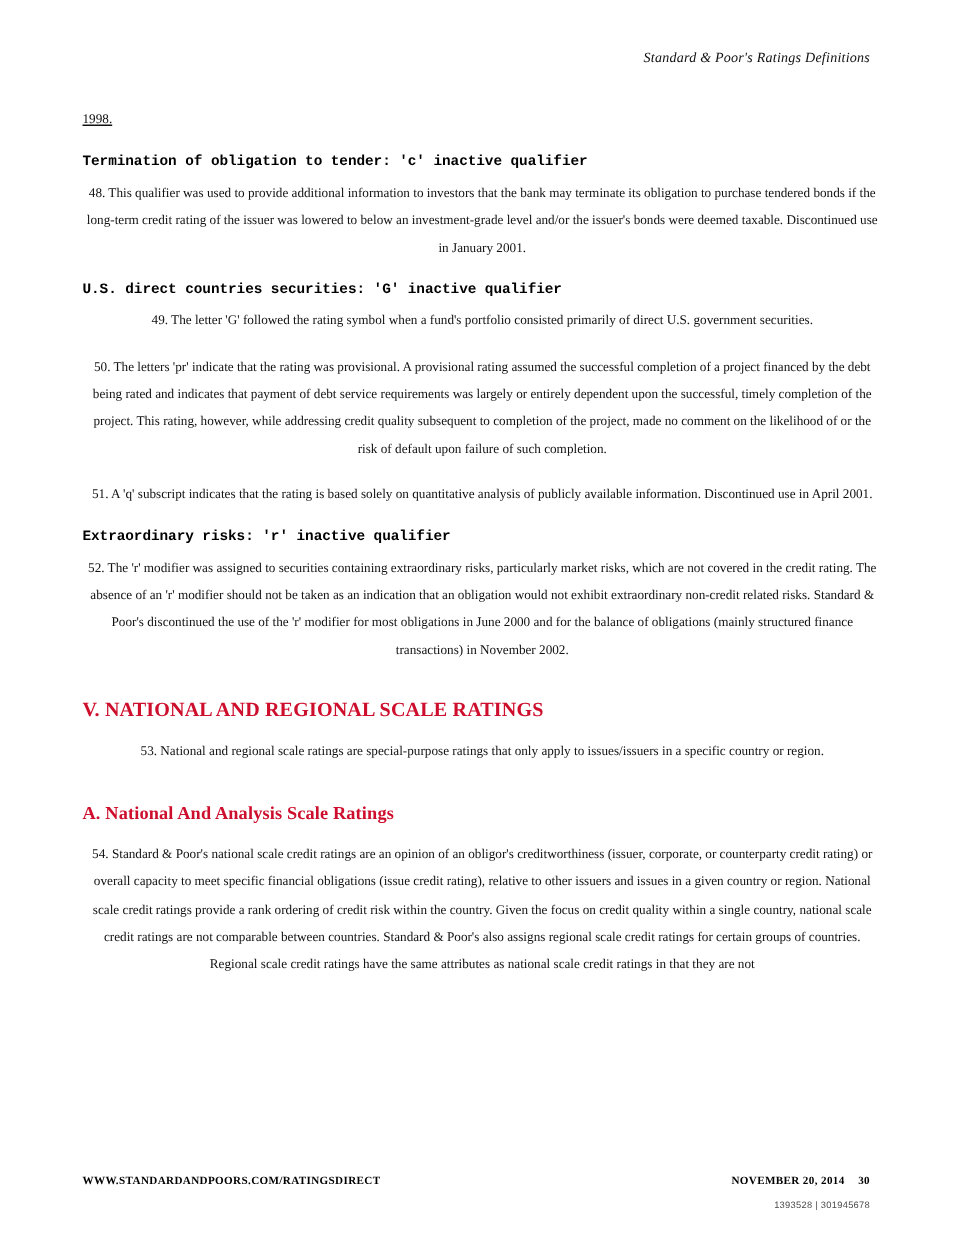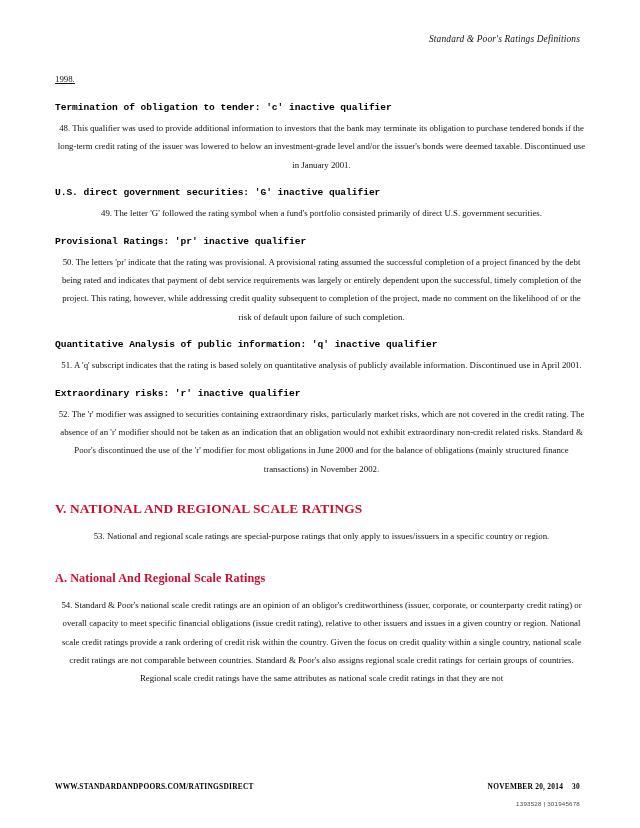--- a/index.html
+++ b/index.html
@@ -122,36 +122,34 @@
 
   <div class="running-header">Standard &amp; Poor's Ratings Definitions</div>
 
   <div class="content">
 
     <p class="lead-line">1998.</p>
 
     <h3 class="sub-head">Termination of obligation to tender: 'c' inactive qualifier</h3>
     <p class="para">48. This qualifier was used to provide additional information to investors that the bank may terminate its obligation to purchase tendered bonds if the long-term credit rating of the issuer was lowered to below an investment-grade level and/or the issuer's bonds were deemed taxable. Discontinued use in January 2001.</p>
 
-    <h3 class="sub-head">U.S. direct government securities: 'G' inactive qualifier</h3>
+    <h3 class="sub-head">U.S. direct countries securities: 'G' inactive qualifier</h3>
     <p class="para">49. The letter 'G' followed the rating symbol when a fund's portfolio consisted primarily of direct U.S. government securities.</p>
 
-    <h3 class="sub-head">Provisional Ratings: 'pr' inactive qualifier</h3>
     <p class="para">50. The letters 'pr' indicate that the rating was provisional. A provisional rating assumed the successful completion of a project financed by the debt being rated and indicates that payment of debt service requirements was largely or entirely dependent upon the successful, timely completion of the project. This rating, however, while addressing credit quality subsequent to completion of the project, made no comment on the likelihood of or the risk of default upon failure of such completion.</p>
 
-    <h3 class="sub-head">Quantitative Analysis of public information: 'q' inactive qualifier</h3>
     <p class="para">51. A 'q' subscript indicates that the rating is based solely on quantitative analysis of publicly available information. Discontinued use in April 2001.</p>
 
     <h3 class="sub-head">Extraordinary risks: 'r' inactive qualifier</h3>
     <p class="para">52. The 'r' modifier was assigned to securities containing extraordinary risks, particularly market risks, which are not covered in the credit rating. The absence of an 'r' modifier should not be taken as an indication that an obligation would not exhibit extraordinary non-credit related risks. Standard &amp; Poor's discontinued the use of the 'r' modifier for most obligations in June 2000 and for the balance of obligations (mainly structured finance transactions) in November 2002.</p>
 
     <h2 class="section-head">V. NATIONAL AND REGIONAL SCALE RATINGS</h2>
     <p class="para">53. National and regional scale ratings are special-purpose ratings that only apply to issues/issuers in a specific country or region.</p>
 
-    <h2 class="section-head sub">A. National And Regional Scale Ratings</h2>
+    <h2 class="section-head sub">A. National And Analysis Scale Ratings</h2>
     <p class="para">54. Standard &amp; Poor's national scale credit ratings are an opinion of an obligor's creditworthiness (issuer, corporate, or counterparty credit rating) or overall capacity to meet specific financial obligations (issue credit rating), relative to other issuers and issues in a given country or region. National scale credit ratings provide a rank ordering of credit risk within the country. Given the focus on credit quality within a single country, national scale credit ratings are not comparable between countries. Standard &amp; Poor's also assigns regional scale credit ratings for certain groups of countries. Regional scale credit ratings have the same attributes as national scale credit ratings in that they are not</p>
 
   </div>
 
   <div class="footer">
     <span class="footer-left">WWW.STANDARDANDPOORS.COM/RATINGSDIRECT</span>
     <span class="footer-right">
       <span>NOVEMBER 20, 2014</span><span class="footer-page">30</span>
     </span>
   </div>

